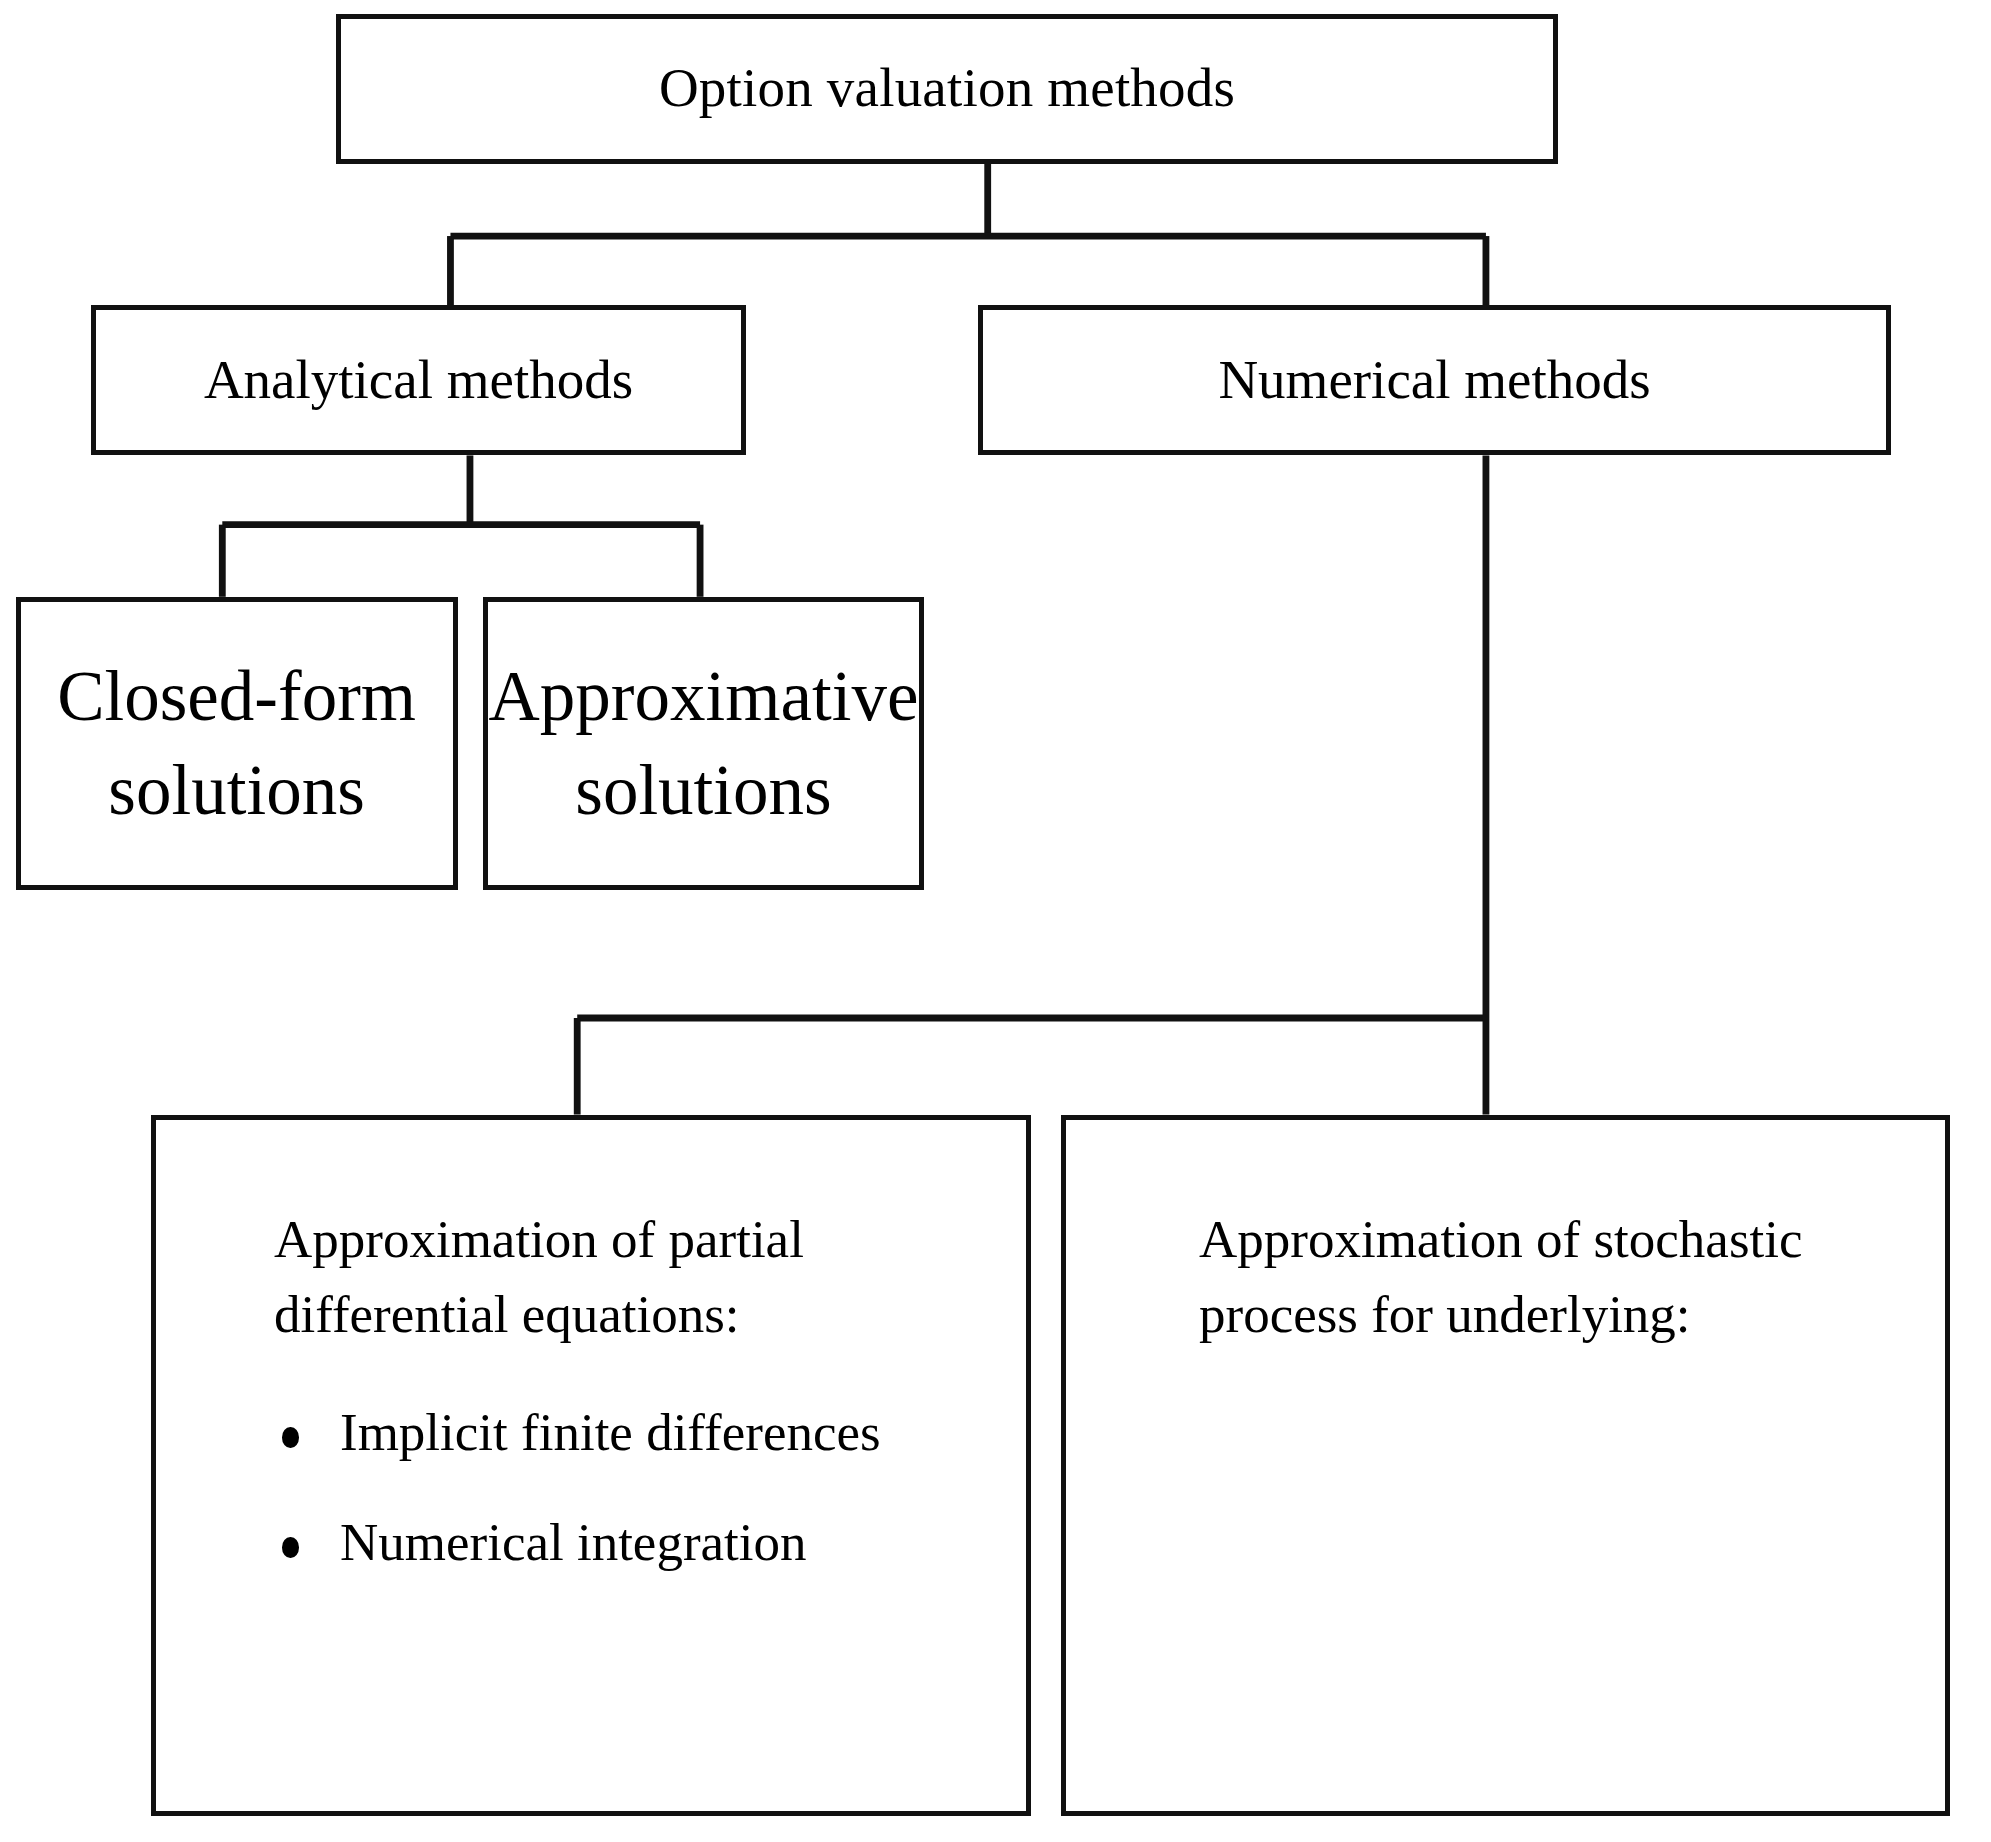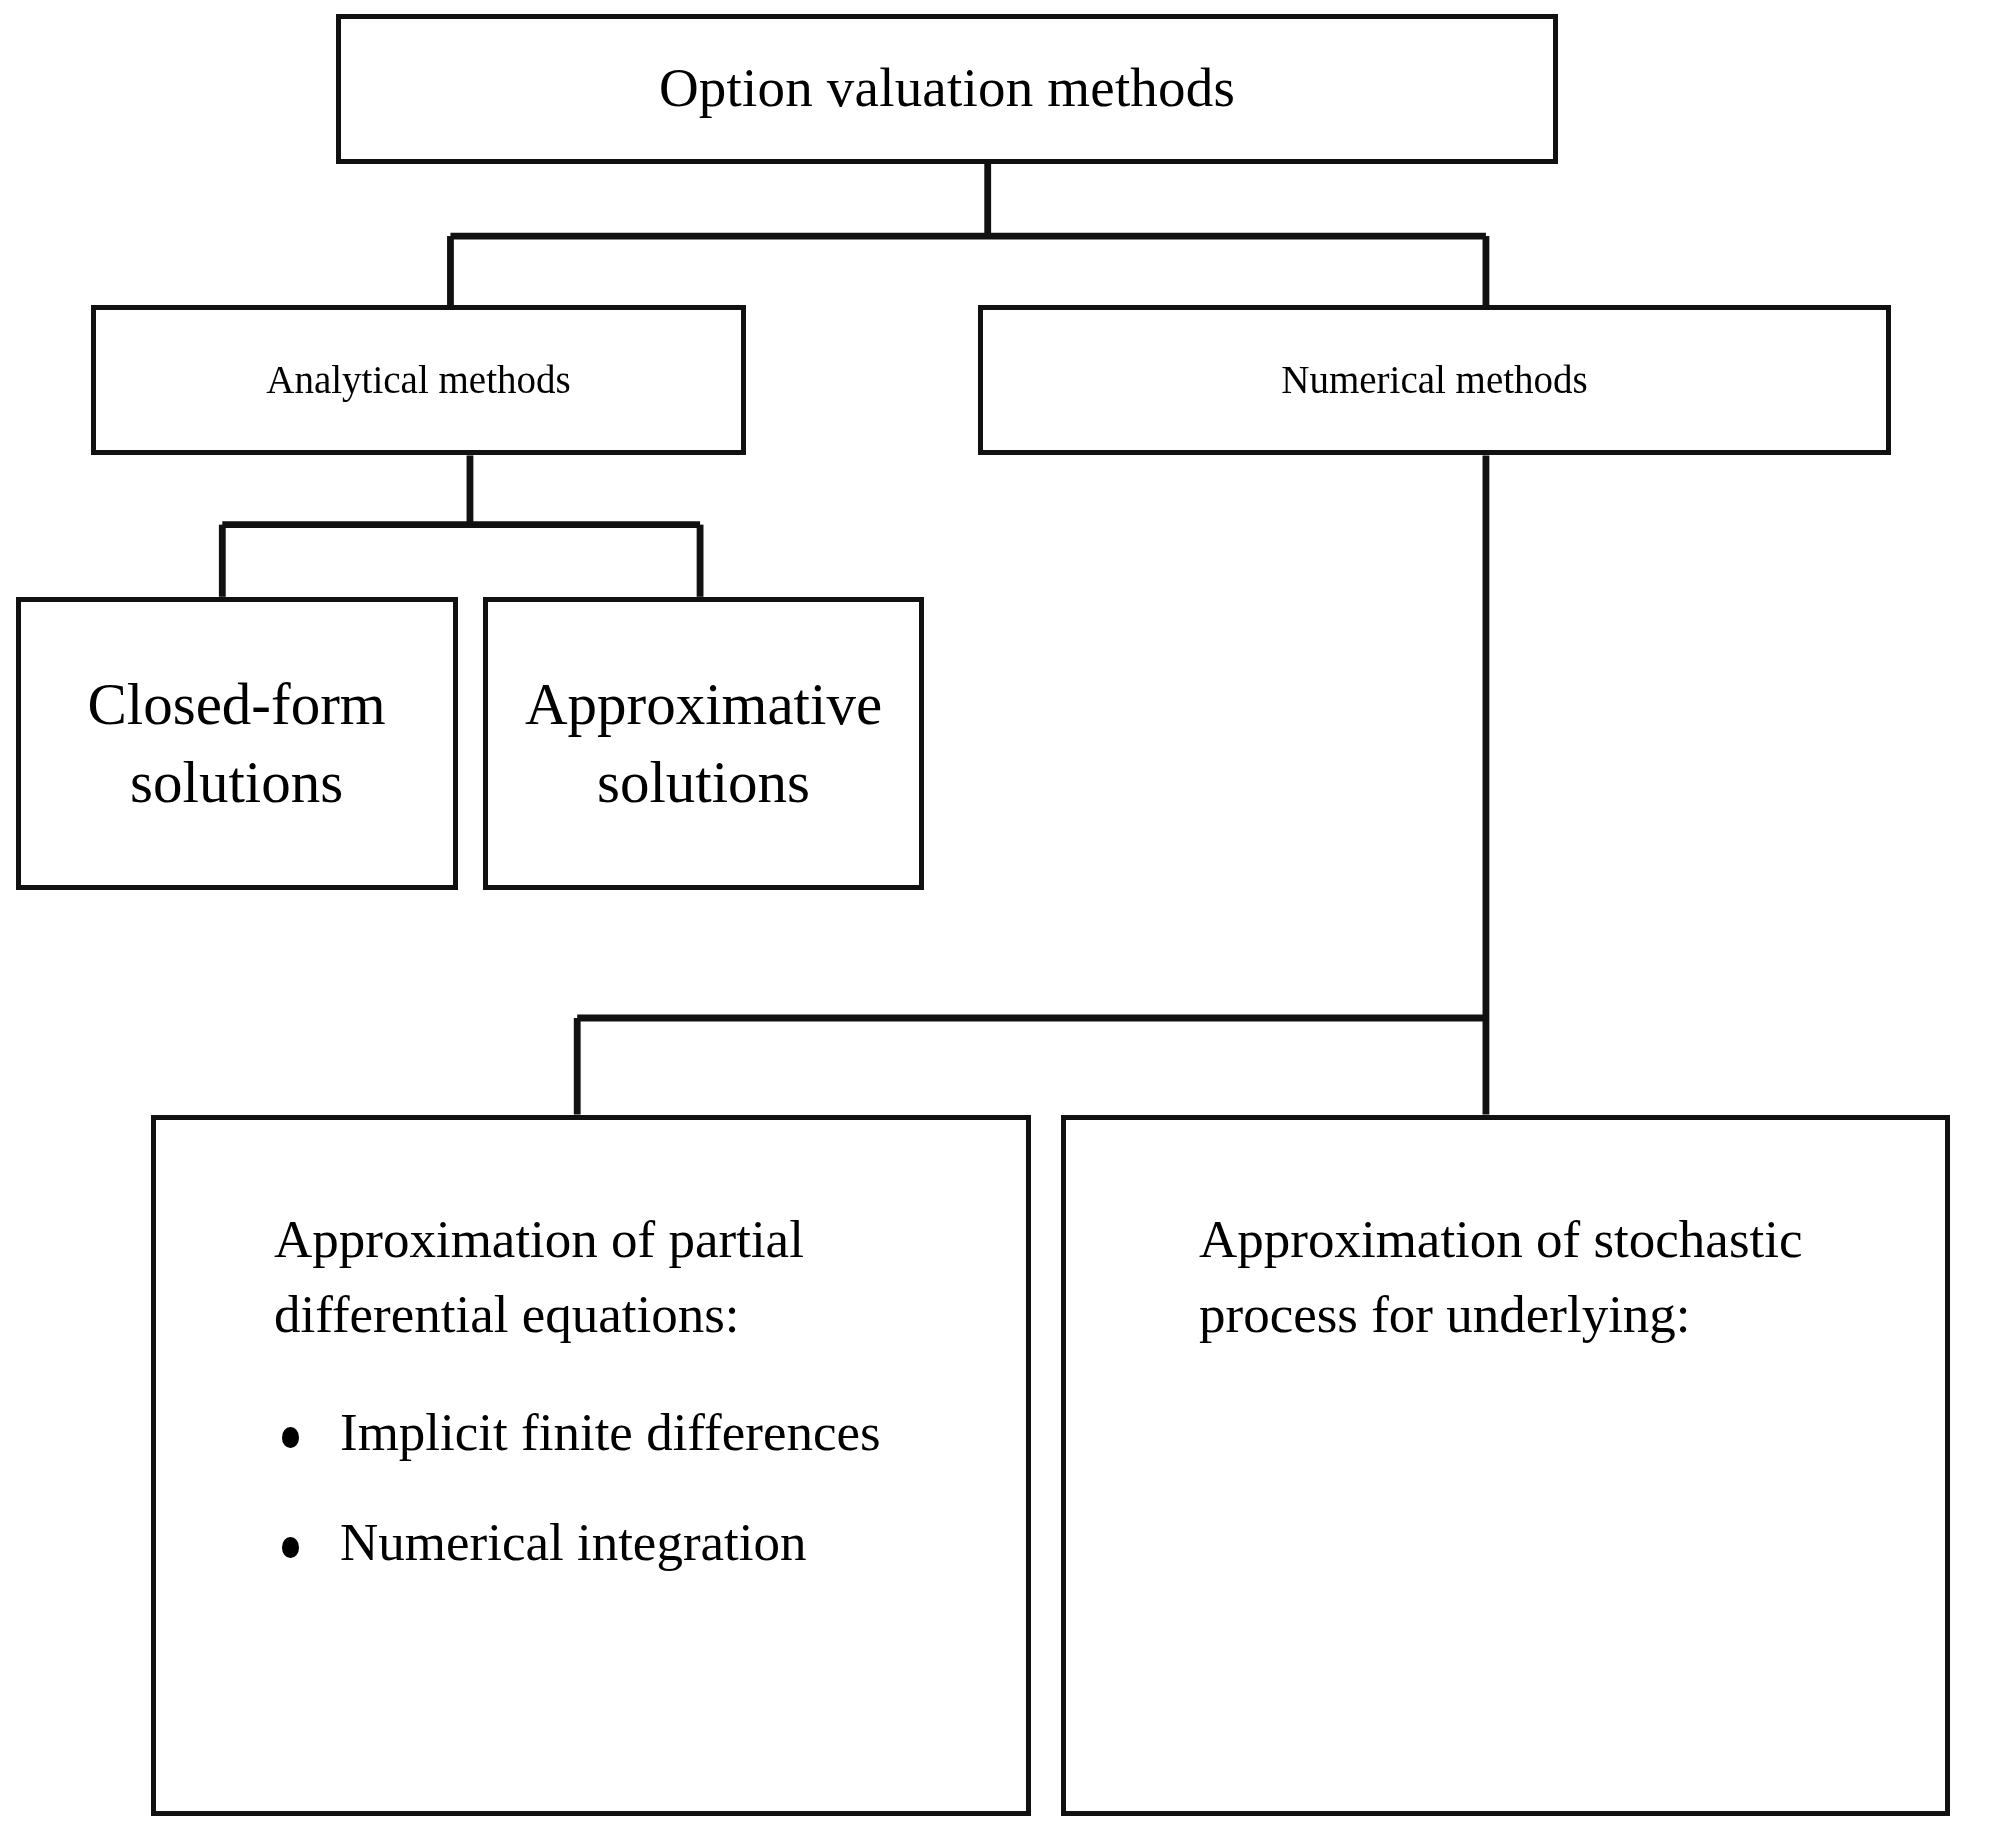--- a/index.html
+++ b/index.html
@@ -50,30 +50,30 @@
   }
   #box-root .node-label { font-size: 55px; letter-spacing: 0.2px; }
   
   #box-analytical {
     left: 91px; top: 305px; width: 655px; height: 150px;
   }
   #box-numerical {
     left: 934px; top: 305px; width: 913px; height: 150px; margin-left: 44px;
   }
   #box-analytical .node-label,
-  #box-numerical .node-label { font-size: 39px; text-align: right; }
+  #box-numerical .node-label { font-size: 55px; text-align: right; }
   
   #box-closed {
     left: 15.6px; top: 597px; width: 442px; height: 293px;
   }
   #box-approx {
     left: 483px; top: 597px; width: 441px; height: 293px;
   }
   #box-closed .node-label,
-  #box-approx .node-label { font-size: 59px; line-height: 1.32; text-align: center; }
+  #box-approx .node-label { font-size: 71px; line-height: 1.32; text-align: center; }
   
   #box-pde, #box-stochastic {
     top: 1115px; height: 701px;
     justify-content: flex-start;
     align-items: flex-start;
     flex-direction: column;
     padding-left: 48px;
   }
   #box-pde { left: 151px; width: 880px; }
   #box-stochastic { left: 1061px; width: 889px; }

